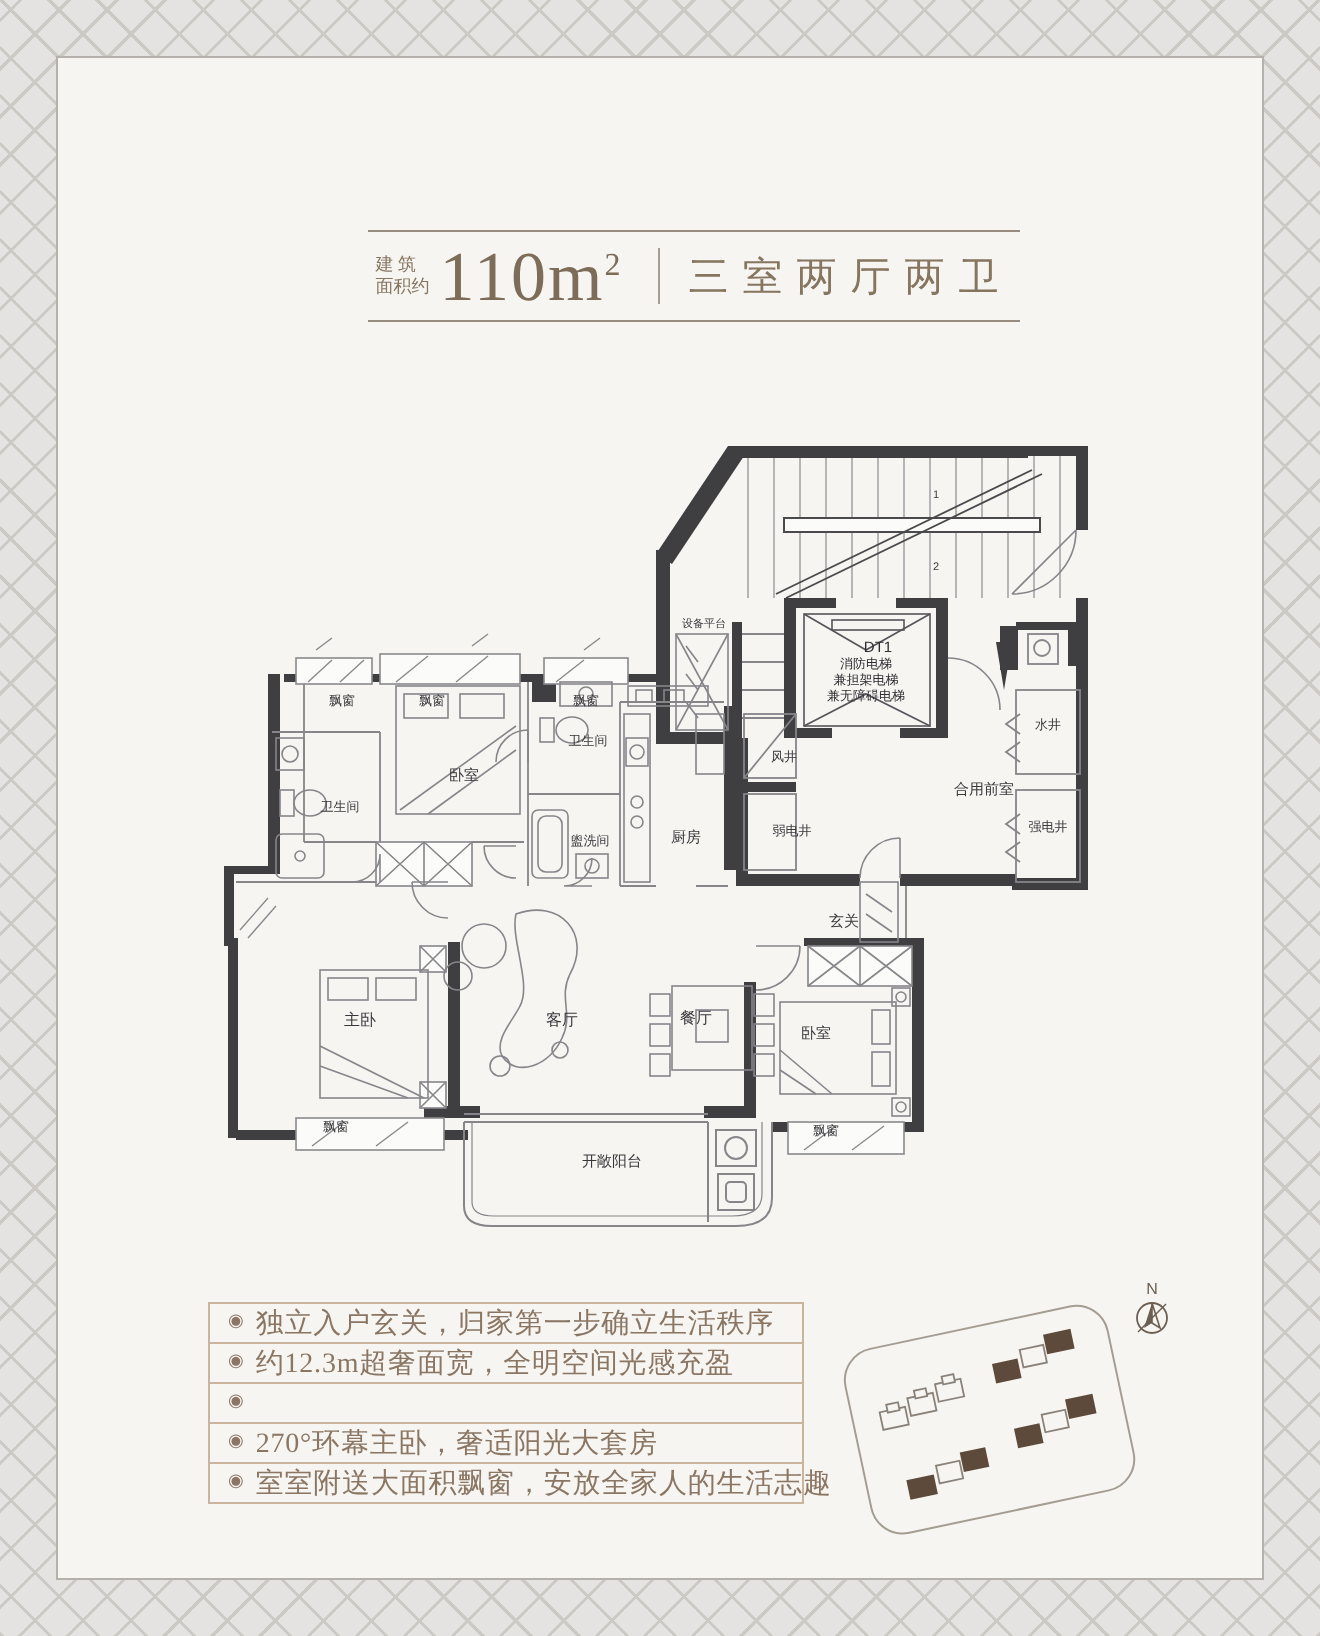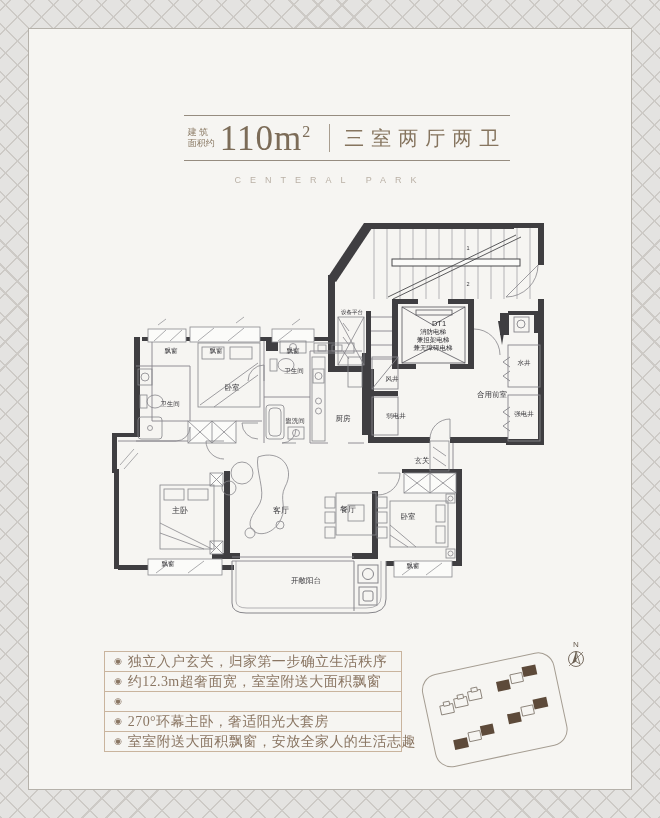--- a/index.html
+++ b/index.html
@@ -69,21 +69,20 @@
     <div class="area-prefix">
       <span>建 筑</span>
       <span>面积约</span>
     </div>
     <div class="area-value"><span>110m</span><sup>2</sup></div>
     <div class="vdiv"></div>
     <div class="layout-text">三室两厅两卫</div>
   </div>
 
   <div class="rule rule2"></div>
-  <div class="watermark">CENTERAL PARK</div>
 
   <div class="plan">
     <svg width="470" height="420" viewBox="0 0 470 420">
       <g stroke="#9a999d" stroke-width="0.7" fill="none">
         <path d="M278,17 V88 M291,17 V88 M304,17 V88 M317,17 V88 M330,17 V88 M343,17 V88 M356,17 V88 M369,17 V88 M382,17 V88 M395,17 V88 M408,17 V88 M421,17 V88 M434,17 V88"></path>
       </g>
       <rect x="296" y="48" width="128" height="7" fill="#fbfbf9" stroke="#4a4a4c" stroke-width="1"></rect>
       <g stroke="#4a4a4c" stroke-width="0.9" fill="none">
         <path d="M292,86 L420,24 M297,88 L425,26"></path>
       </g>
@@ -311,21 +310,21 @@
     <span class="plan-label fs5" style="left:372px;top:73px;">2</span>
   </div>
 
   <div class="features">
     <div class="feature-row">
       <span class="bullet">◉</span>
       <span class="feature-text">独立入户玄关，归家第一步确立生活秩序</span>
     </div>
     <div class="feature-row">
       <span class="bullet">◉</span>
-      <span class="feature-text">约12.3m超奢面宽，室室附送大面积飘窗</span>
+      <span class="feature-text">约12.3m超奢面宽，全明空间光感充盈</span>
     </div>
     <div class="feature-row">
       <span class="bullet">◉</span>
     </div>
     <div class="feature-row">
       <span class="bullet">◉</span>
       <span class="feature-text">270°环幕主卧，奢适阳光大套房</span>
     </div>
     <div class="feature-row">
       <span class="bullet">◉</span>

